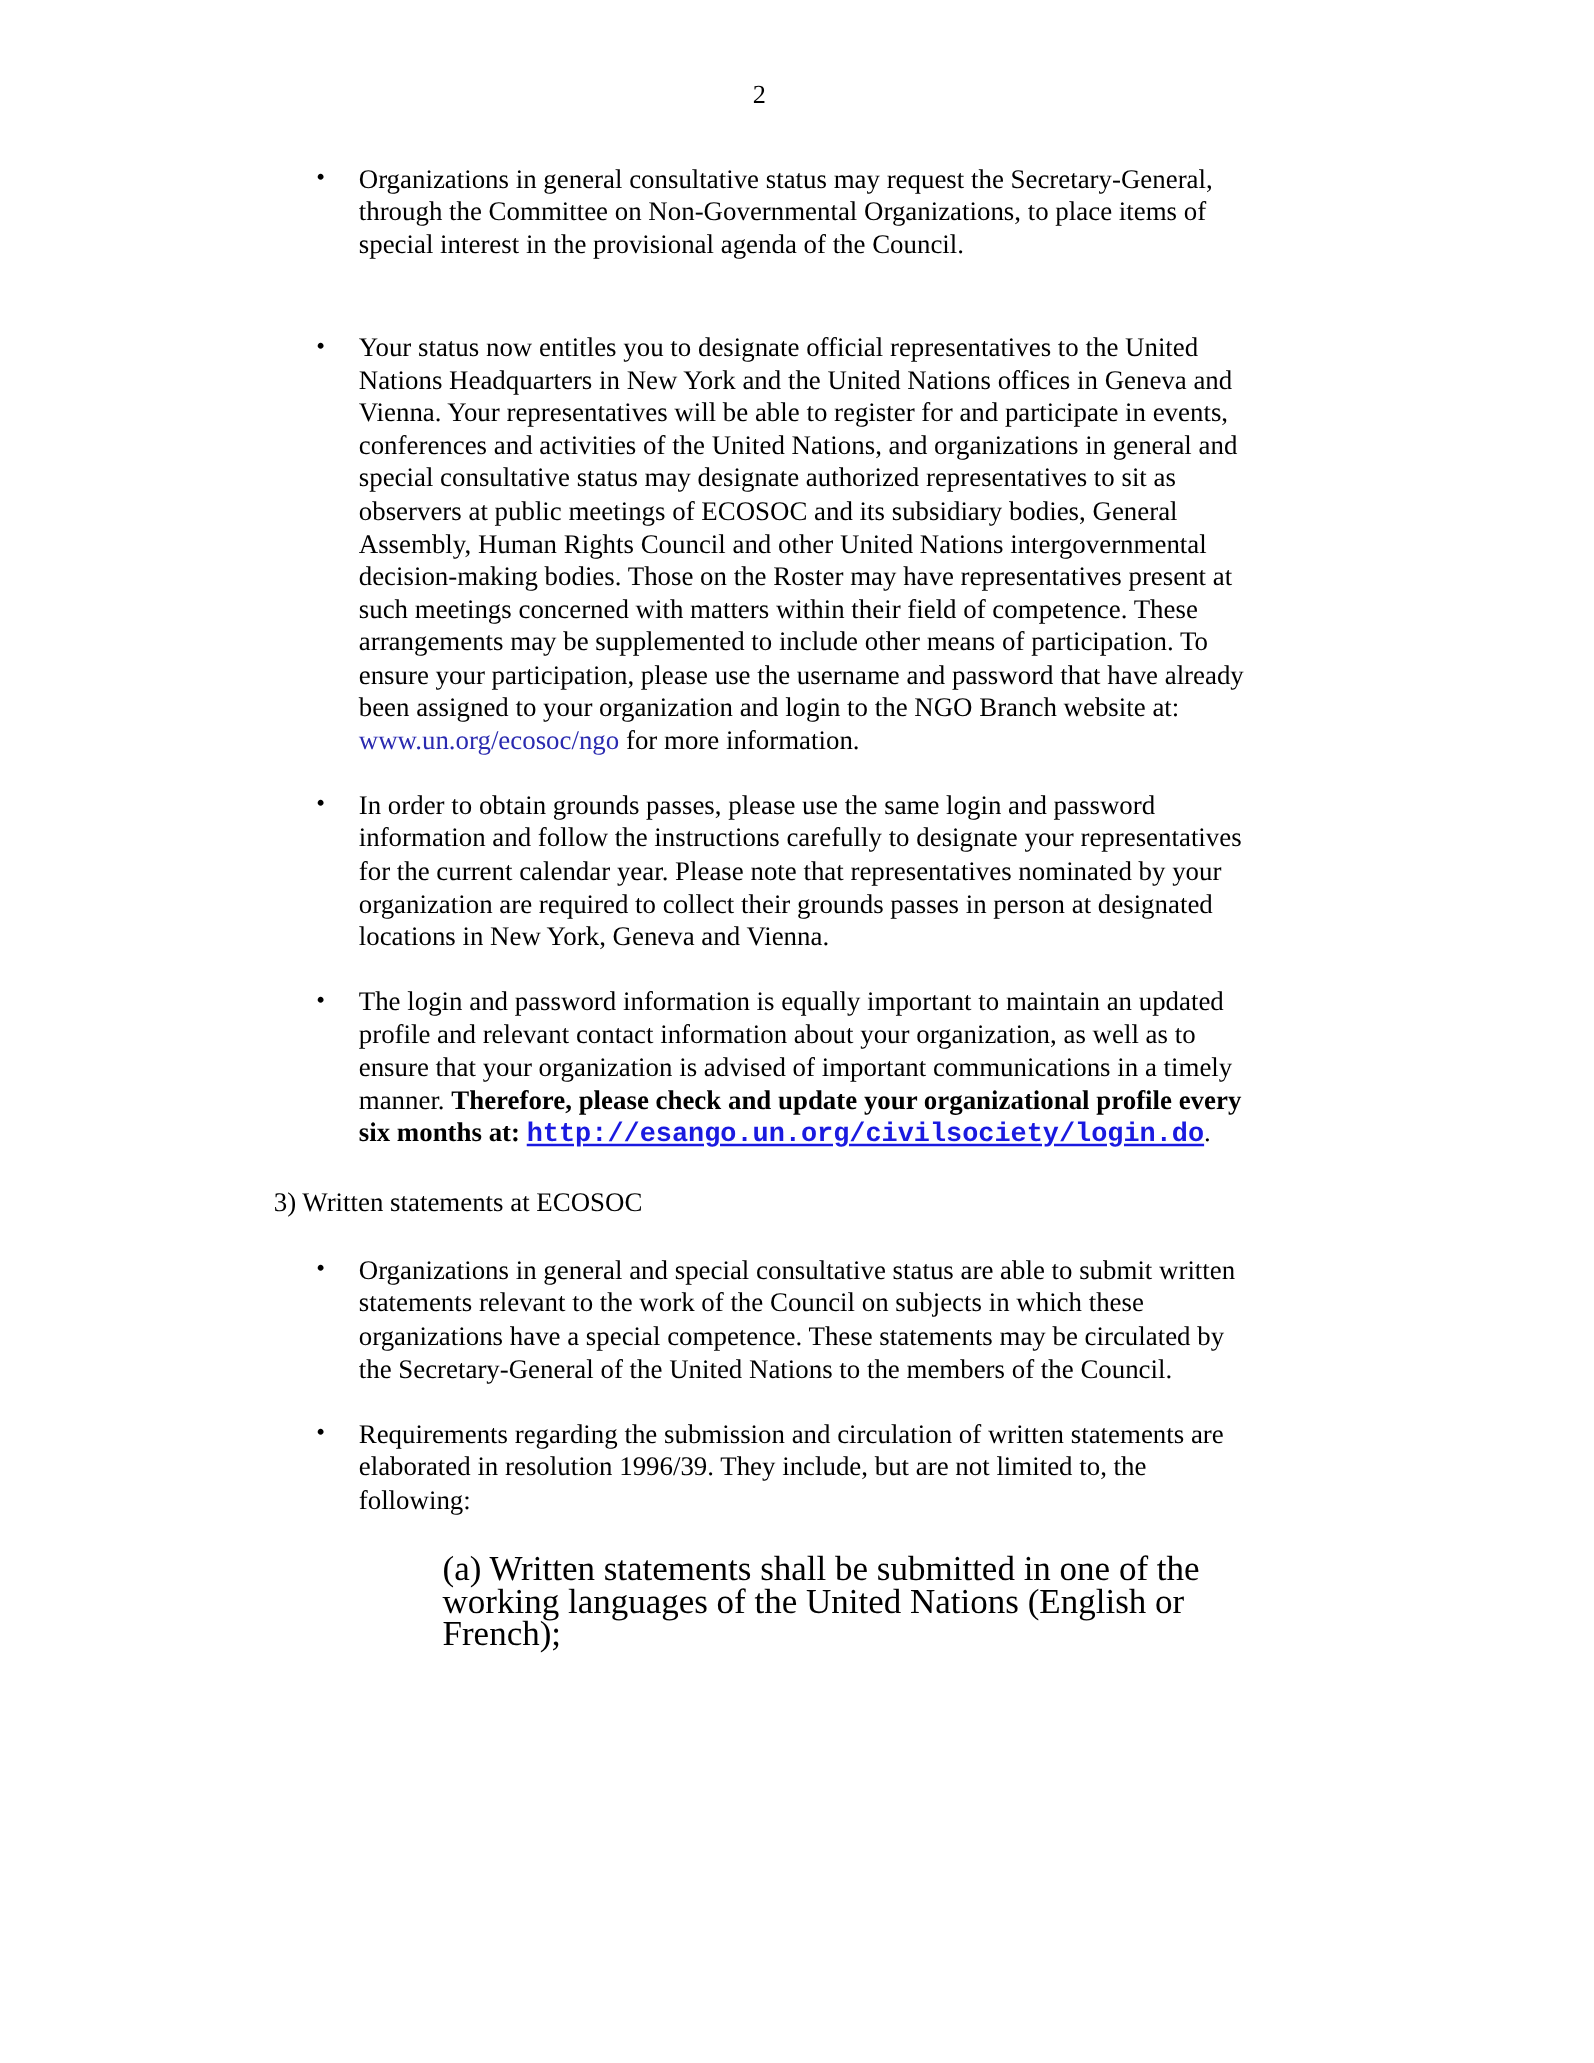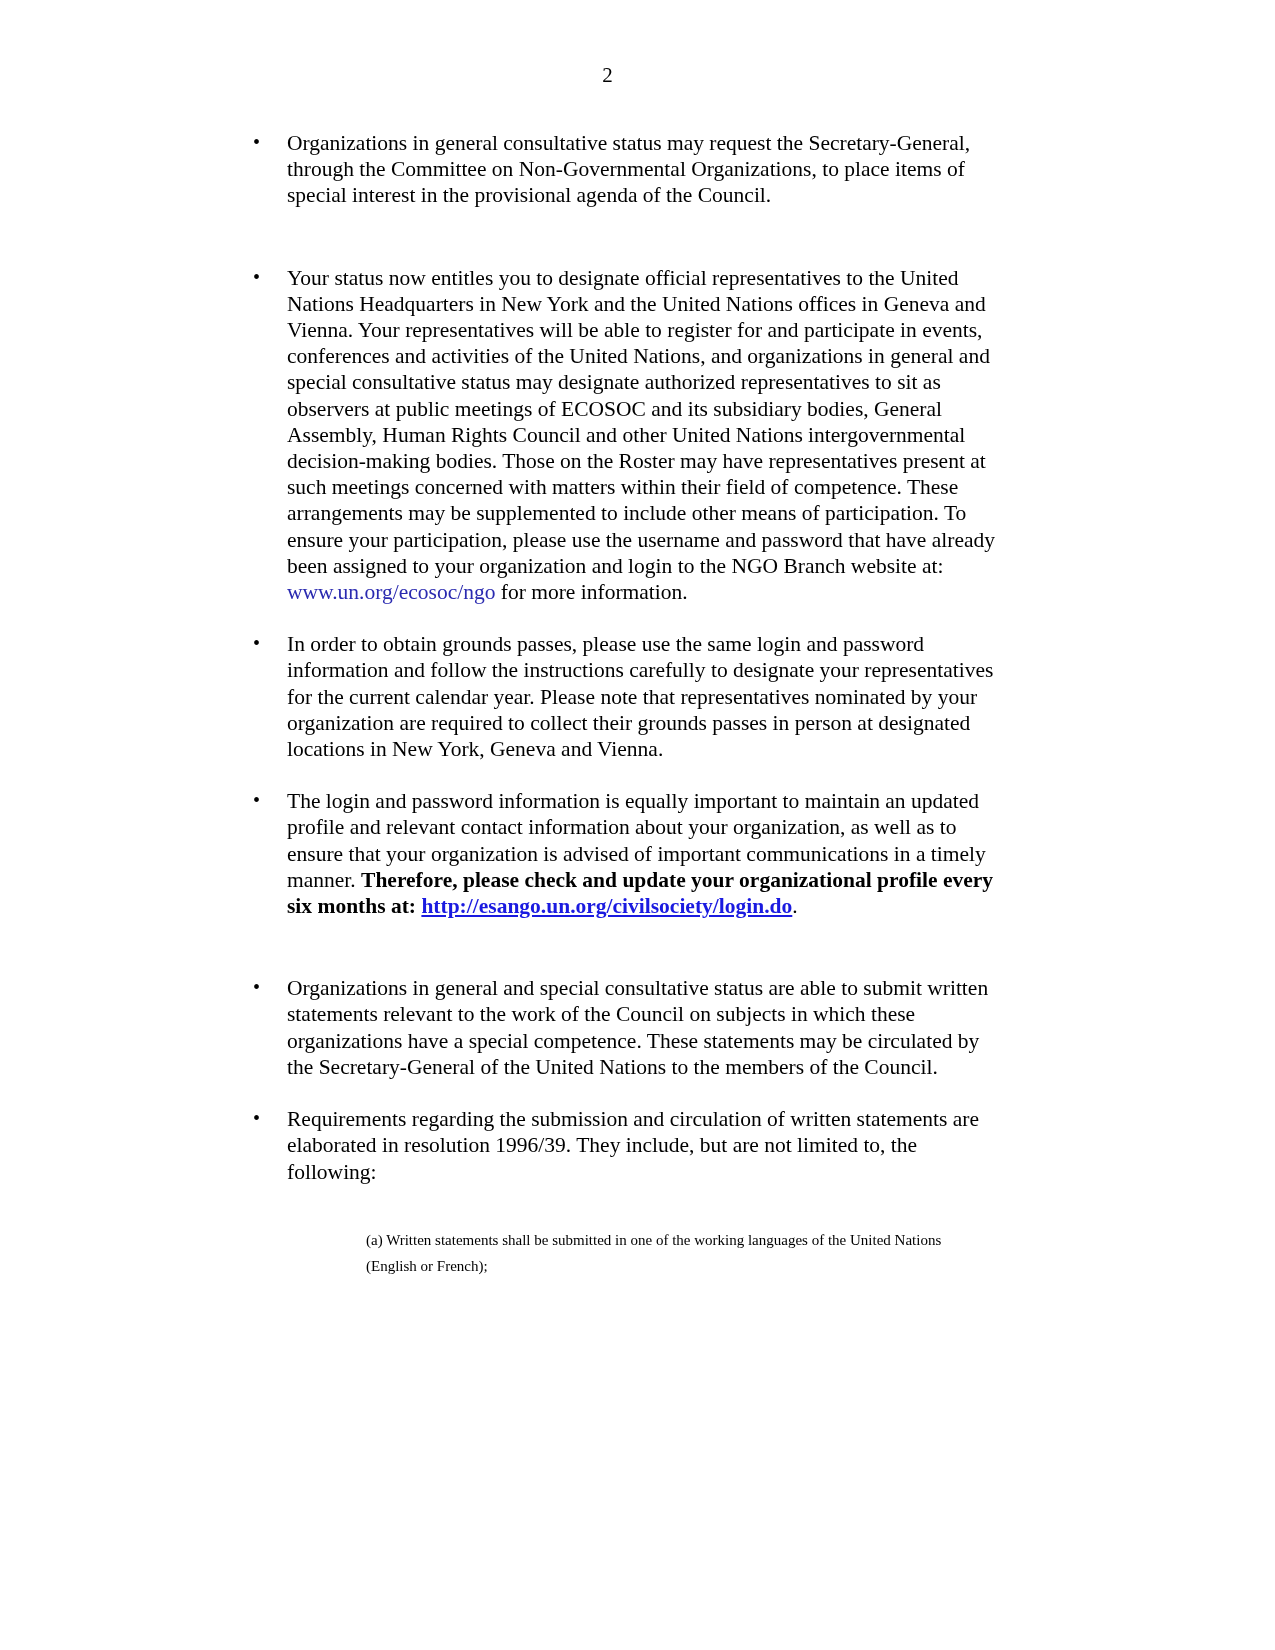--- a/index.html
+++ b/index.html
@@ -57,35 +57,36 @@
     top: -1px;
     font-size: 20px;
     line-height: 26.2px;
   }
   .bullet-block .btext {
     display: block;
     text-align: left;
   }
   .sub-block {
     padding-left: 131px;
-    font-size: 15px;
+    font-size: 28px;
     line-height: 26.2px;
-    margin: 16px;
+    margin: 4px;
   }
   .gap-md { height: 26px; }
   .gap-lg { height: 28px; }
   a.link-plain {
     color: #2a2ab0;
     text-decoration: none;
     text-align: center;
   }
   a.link-bold {
     color: #1a1ae0;
     font-weight: bold;
     text-decoration: underline;
+    font-family: Liberation Mono, monospace;
   }
   b.strong { font-weight: bold; }
 </style>
 </head>
 <body>
 
 <div class="page">
 
   <div class="page-number">2</div>
 
@@ -115,20 +116,21 @@
 
     <div class="gap-md"></div>
 
     <div class="bullet-block">
       <span class="bullet">•</span>
       <span class="btext"><span>The login and password information is equally important to maintain an updated profile and relevant contact information about your organization, as well as to ensure that your organization is advised of important communications in a timely manner. </span><b class="strong">Therefore, please check and update your organizational profile every six months at: </b><a class="link-bold" href="#">http://esango.un.org/civilsociety/login.do</a><span>.</span></span>
     </div>
 
     <div class="gap-lg"></div>
 
+    <div class="heading">3) Written statements at ECOSOC</div>
 
     <div class="gap-lg"></div>
 
     <div class="bullet-block">
       <span class="bullet">•</span>
       <span class="btext">Organizations in general and special consultative status are able to submit written statements relevant to the work of the Council on subjects in which these organizations have a special competence. These statements may be circulated by the Secretary-General of the United Nations to the members of the Council.</span>
     </div>
 
     <div class="gap-md"></div>
 

